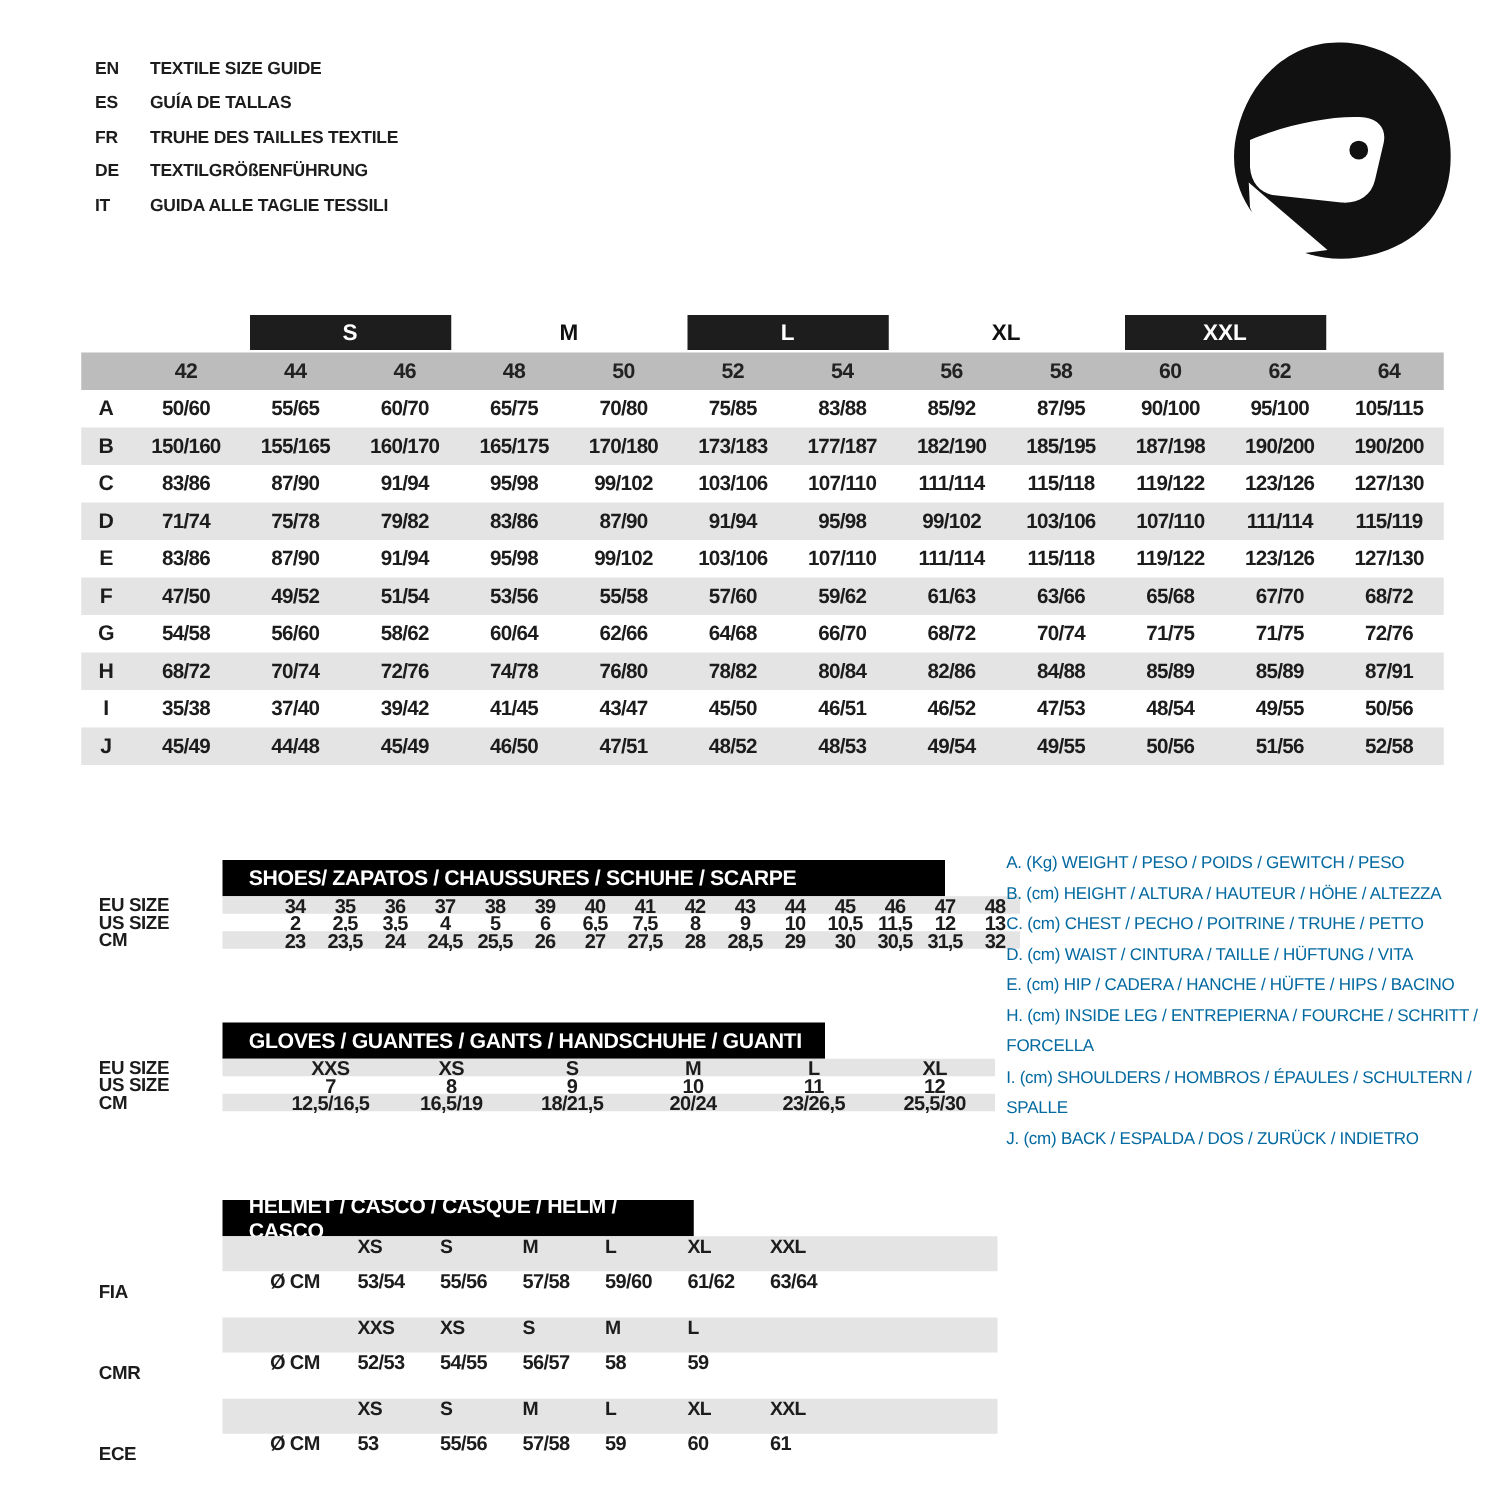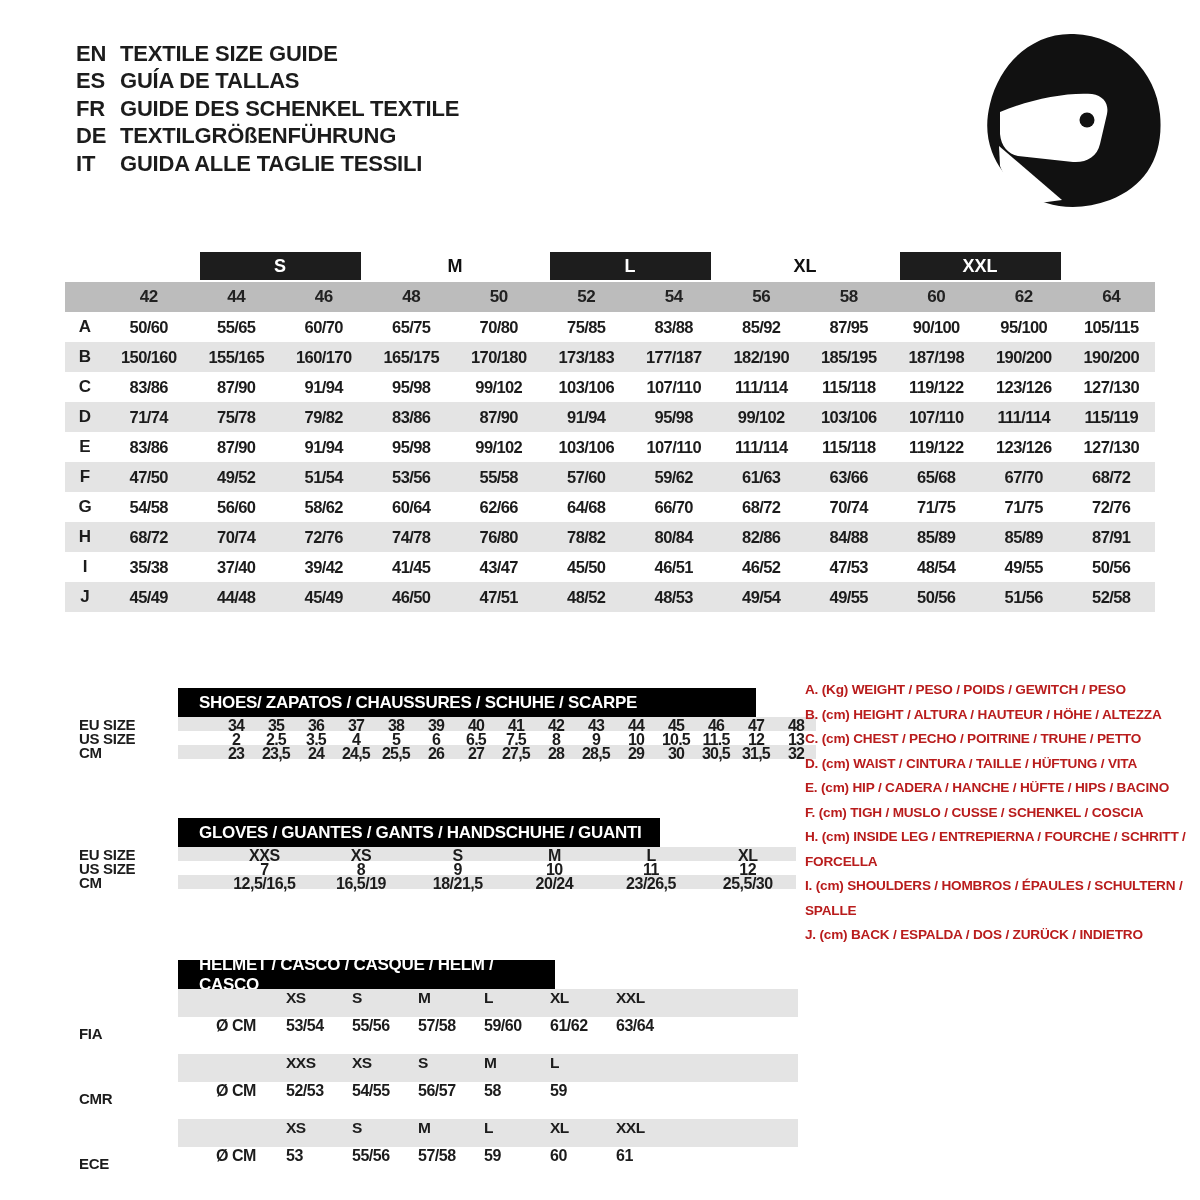--- a/index.html
+++ b/index.html
@@ -2,21 +2,21 @@
 <html><head>
 <meta charset="utf-8">
 <style>
   html,body{margin:0;padding:0;background:#fff;}
   .page{position:relative;width:1200px;height:1200px;background:#ffffff;
         font-family:"Liberation Sans",sans-serif;color:#1c1c1c;overflow:hidden;}
 
   
   .lang-header{position:absolute;left:76px;top:40px;}
   .lang-row{display:flex;height:27.5px;align-items:center;font-weight:bold;
-            font-size:22px;letter-spacing:-0.2px;}
+            font-size:14px;letter-spacing:-0.2px;}
   .lang-code{width:44px;}
 
   
   .logo{position:absolute;left:966px;top:28px;width:218px;height:188px;}
 
   
   .size-table{position:absolute;left:65px;top:250px;width:1090px;}
   .group-row,.band-row,.trow{display:grid;grid-template-columns:40px repeat(12,1fr);}
   .group-row{height:32px;}
   .grp{display:flex;align-items:center;justify-content:center;font-weight:bold;font-size:18px;}
@@ -52,40 +52,40 @@
   .helmet .sband{width:582px;}
   .hunit{width:70px;text-align:left;font-weight:bold;font-size:16px;letter-spacing:-0.5px;}
   .helmet-cell{width:66px;text-align:left;font-weight:bold;font-size:16px;letter-spacing:-0.5px;}
   .srow.hsizes{height:28px;}
   .srow.hsizes .helmet-cell{font-size:15.5px;}
   .srow.hvals{height:33px;}
   .srow.gap{margin-top:4px;}
 
   
   .legend{position:absolute;left:805px;top:678px;width:392px;}
-  .legend-item{font-weight:bold;font-size:13.6px;line-height:24.5px;
-               letter-spacing:-0.2px;color:#b91c1c;}
+  .legend-item{font-weight:normal;font-size:13.6px;line-height:24.5px;
+               letter-spacing:-0.2px;color:#0369a1;}
 </style>
 </head>
 <body>
 
 <div class="page">
 
   <div class="lang-header" id="langs">
       <div class="lang-row">
         <span class="lang-code">EN</span>
         <span class="lang-label">TEXTILE SIZE GUIDE</span>
       </div>
       <div class="lang-row">
         <span class="lang-code">ES</span>
         <span class="lang-label">GUÍA DE TALLAS</span>
       </div>
       <div class="lang-row">
         <span class="lang-code">FR</span>
-        <span class="lang-label">GUIDE DES SCHENKEL TEXTILE</span>
+        <span class="lang-label">TRUHE DES TAILLES TEXTILE</span>
       </div>
       <div class="lang-row">
         <span class="lang-code">DE</span>
         <span class="lang-label">TEXTILGRÖßENFÜHRUNG</span>
       </div>
       <div class="lang-row">
         <span class="lang-code">IT</span>
         <span class="lang-label">GUIDA ALLE TAGLIE TESSILI</span>
       </div>
     </div>
@@ -460,19 +460,18 @@
         </div>
       </div>
   </div>
 
   <div class="legend" id="legend">
       <div class="legend-item">A. (Kg) WEIGHT / PESO / POIDS / GEWITCH / PESO</div>
       <div class="legend-item">B. (cm) HEIGHT / ALTURA / HAUTEUR / HÖHE / ALTEZZA</div>
       <div class="legend-item">C. (cm) CHEST / PECHO / POITRINE / TRUHE / PETTO</div>
       <div class="legend-item">D. (cm) WAIST / CINTURA / TAILLE / HÜFTUNG / VITA</div>
       <div class="legend-item">E. (cm) HIP / CADERA / HANCHE / HÜFTE / HIPS / BACINO</div>
-      <div class="legend-item">F. (cm) TIGH / MUSLO / CUSSE / SCHENKEL / COSCIA</div>
       <div class="legend-item">H. (cm) INSIDE LEG / ENTREPIERNA / FOURCHE / SCHRITT / FORCELLA</div>
       <div class="legend-item">I. (cm) SHOULDERS / HOMBROS / ÉPAULES / SCHULTERN / SPALLE</div>
       <div class="legend-item">J. (cm) BACK / ESPALDA / DOS / ZURÜCK / INDIETRO</div>
     </div>
 
 </div>
 
 </body></html>

